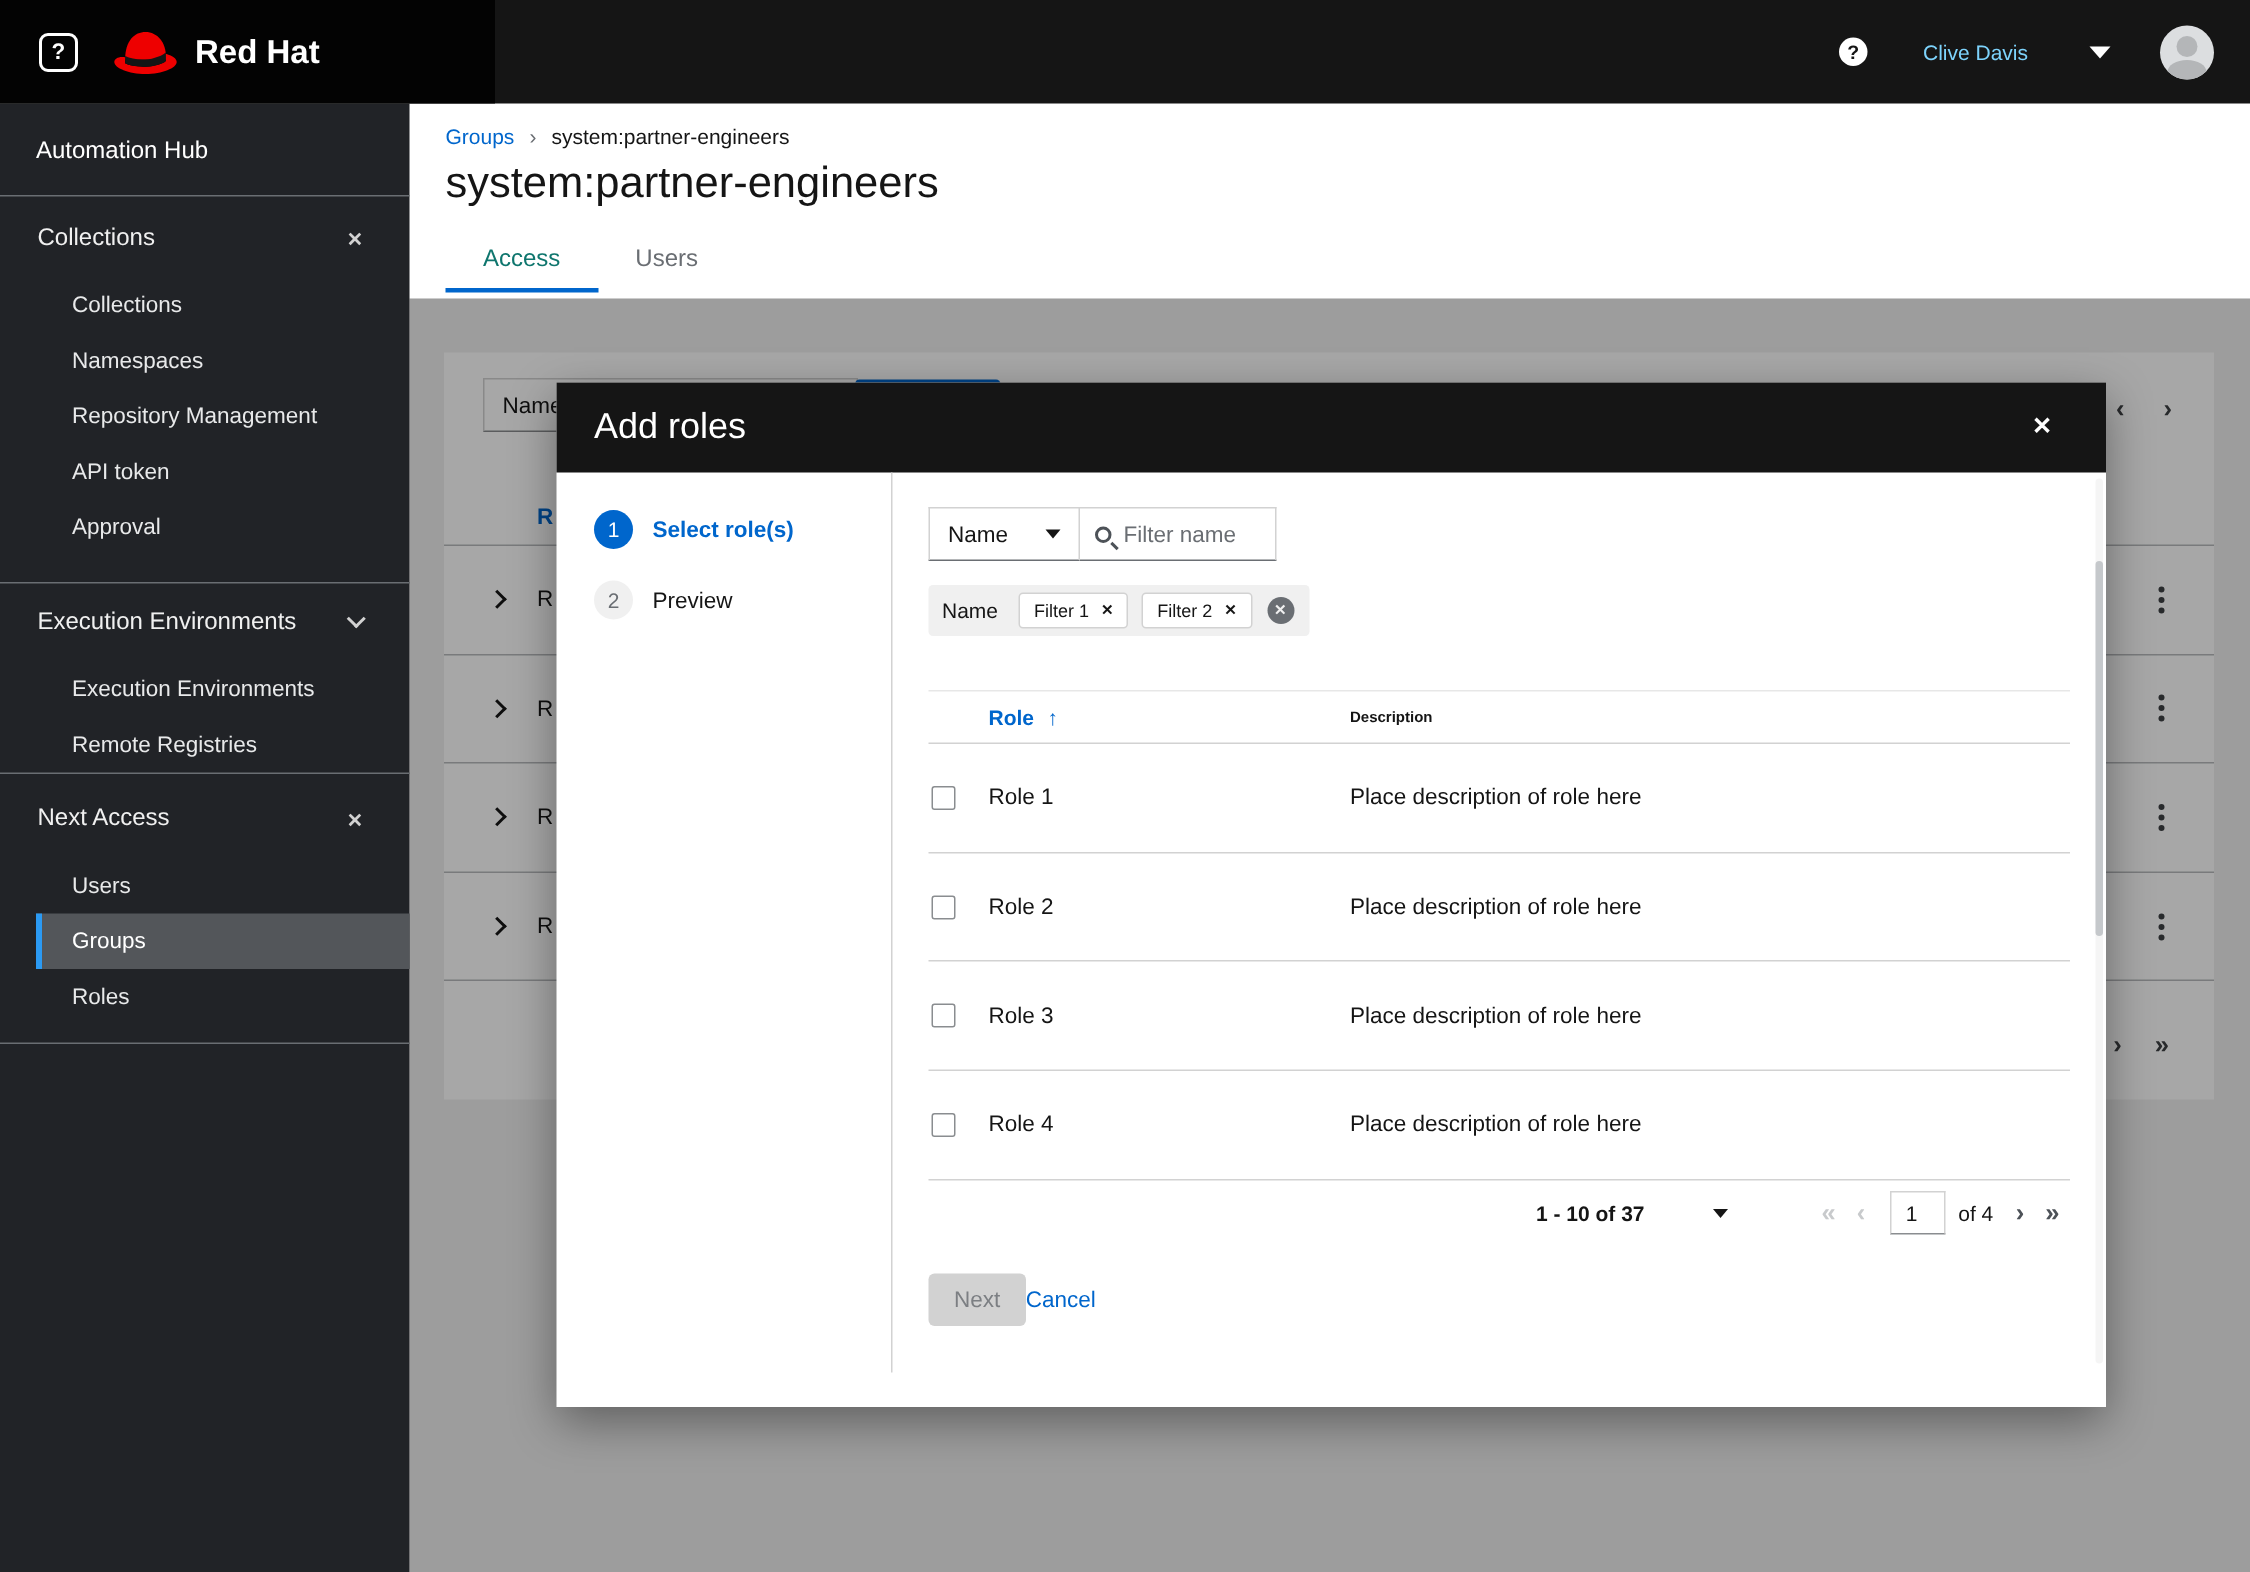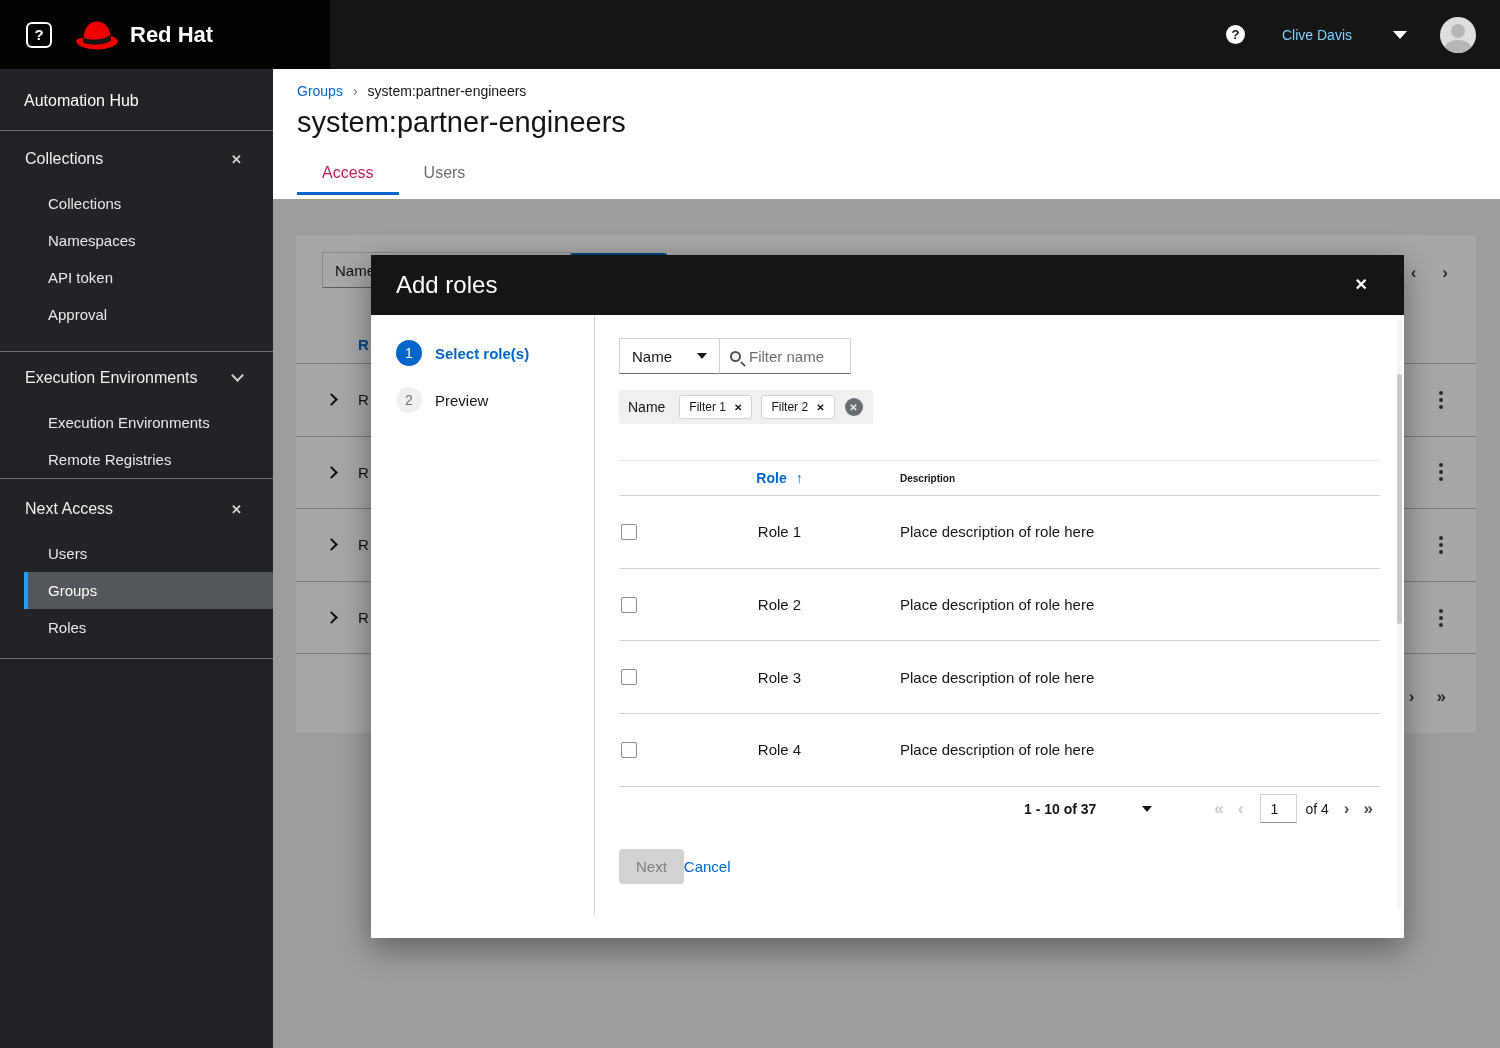--- a/index.html
+++ b/index.html
@@ -39,21 +39,21 @@
   
   .main { position:absolute; left:273px; top:69px; right:0; bottom:0; background:#fff; }
   .page-head { height:130px; padding-left:24px; background:#fff; }
   .breadcrumb { padding-top:14px; font-size:14px; display:flex; gap:10px; align-items:center; }
   .bc-link { color:#06c; cursor:pointer; }
   .bc-sep { color:#6a6e73; font-size:14px; }
   .bc-current { color:#151515; }
   .page-title { margin-top:7px; font-size:29px; font-weight:500; color:#151515; }
   .tabs { display:flex; margin-top:18px; }
   .tab { padding:7px 25px 10px; font-size:16px; color:#6a6e73; cursor:pointer; border-bottom:3px solid transparent; }
-  .tab.active { color:#be185d; border-bottom-color:#06c; }
+  .tab.active { color:#0f766e; border-bottom-color:#06c; }
 
   
   .dim-region { position:absolute; left:0; top:130px; right:0; bottom:0; background:#f0f0f0; }
   .bg-card { position:absolute; left:23px; top:36px; width:1180px; height:498px; background:#fff; }
   .bg-filter { position:absolute; left:26px; top:17px; width:250px; height:36px; background:#fff; border:1px solid #d2d2d2; border-bottom-color:#8a8d90; font-size:15px; color:#151515; display:flex; align-items:center; padding-left:12px; }
   .bg-addbtn { position:absolute; left:274px; top:18px; width:97px; height:36px; background:#06c; border-radius:3px; border:none; cursor:pointer; }
   .bg-pg-top { position:absolute; top:28px; right:28px; display:flex; gap:26px; font-size:17px; font-weight:bold; color:#3c3f42; }
   .bg-th-role { position:absolute; left:62px; top:101px; color:#06c; font-weight:bold; font-size:15px; }
   .bg-rows { position:absolute; left:0; top:128px; width:100%; border-top:1px solid #b8bbbe; }
   .bg-row { height:72.6px; border-bottom:1px solid #b8bbbe; position:relative; display:flex; align-items:center; }
@@ -90,21 +90,21 @@
   .chip-group { margin-top:16px; display:inline-flex; align-items:center; background:#f0f0f0; border-radius:3px; padding:0 10px 0 9px; gap:9px; height:34px; }
   .chip-cat { font-size:14px; color:#151515; margin-right:5px; }
   .chip { background:#fff; border:1px solid #d2d2d2; border-radius:3px; padding:4px 9px; font-size:12px; color:#151515; display:flex; align-items:center; gap:8px; }
   .chip-x { font-size:10px; color:#151515; font-weight:bold; cursor:pointer; }
   .chip-clear { width:18px; height:18px; border-radius:50%; background:#6a6e73; color:#f0f0f0; font-size:10px; font-weight:bold; display:flex; align-items:center; justify-content:center; margin-left:1px; cursor:pointer; }
 
   .role-table { margin-top:36px; }
   .tr { display:flex; align-items:center; border-bottom:1px solid #d2d2d2; }
   .tr.head { height:36px; border-top:1px solid #e7e7e7; }
   .td-check { width:40px; padding-left:2px; display:flex; align-items:center; }
-  .td-role { width:241px; font-size:15px; color:#151515; display:flex; align-items:center;justify-content:center; }
+  .td-role { width:241px; font-size:15px; color:#151515; display:flex; align-items:center; }
   .td-desc { flex:1; font-size:15px; color:#151515; }
   .tr.head .td-role { font-size:14px; font-weight:bold; color:#06c; }
   .sort-arrow { color:#06c; margin-left:9px; font-size:14px; font-weight:bold; }
   .tr.head .td-desc { font-size:10px; font-weight:bold; color:#151515; }
   .tr.row { height:72.7px; }
   .checkbox { width:16px; height:16px; border:1px solid #8a8d90; border-radius:2px; background:#fff; cursor:pointer; }
 
   .pagination { height:44px; display:flex; align-items:center; justify-content:flex-end; font-size:14px; color:#151515;gap:35px; }
   .pg-range { font-weight:bold; }
   .pg-caret { margin-left:11px; width:0; height:0; border-left:5px solid transparent; border-right:5px solid transparent; border-top:6px solid #151515; cursor:pointer; }
@@ -155,20 +155,23 @@
     <div class="nav-header">
       <span>Collections</span>
       <span class="nav-x">✕</span>
     </div>
     <ul class="nav-items">
       <li class="nav-item">
           <span>Collections</span>
         </li>
       <li class="nav-item">
           <span>Namespaces</span>
+        </li>
+      <li class="nav-item">
+          <span>Repository Management</span>
         </li>
       <li class="nav-item">
           <span>API token</span>
         </li>
       <li class="nav-item">
           <span>Approval</span>
         </li>
     </ul>
   </div>
   <hr class="nav-divider">

